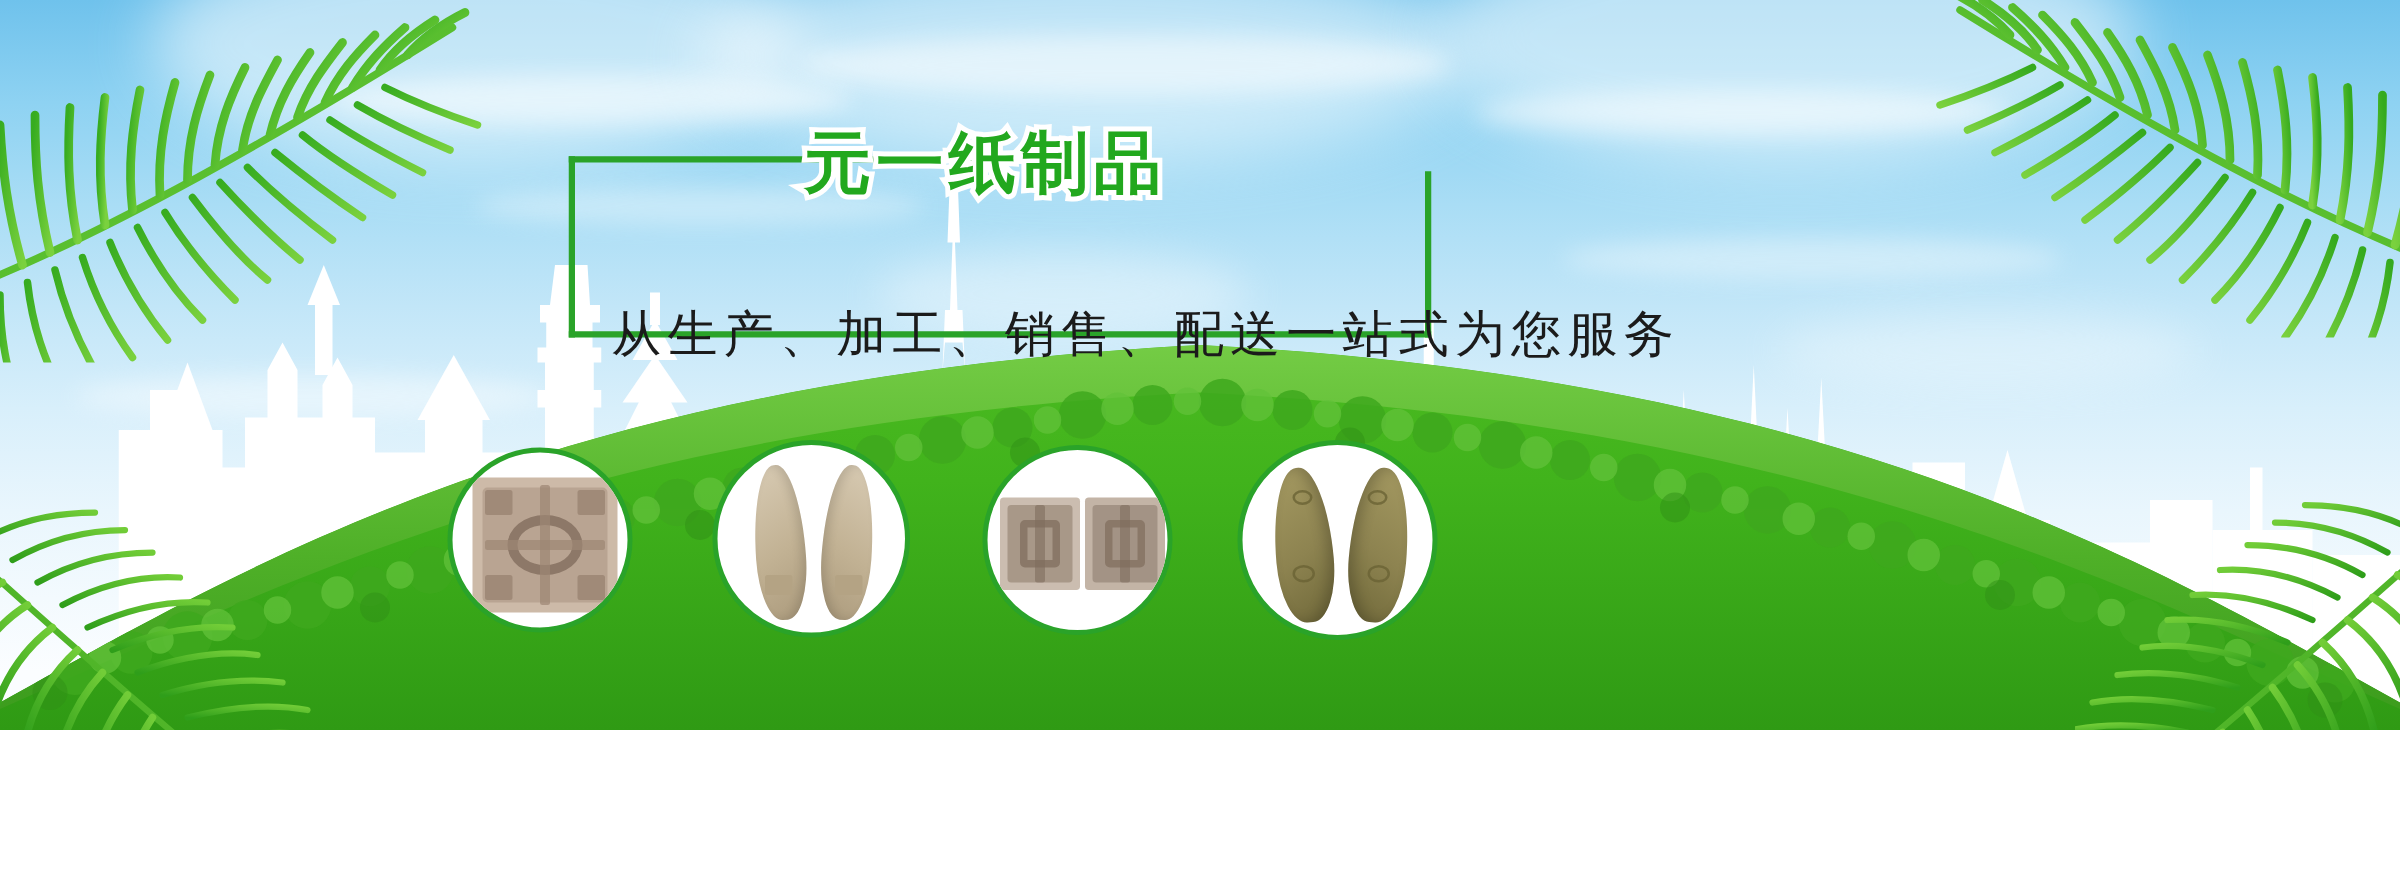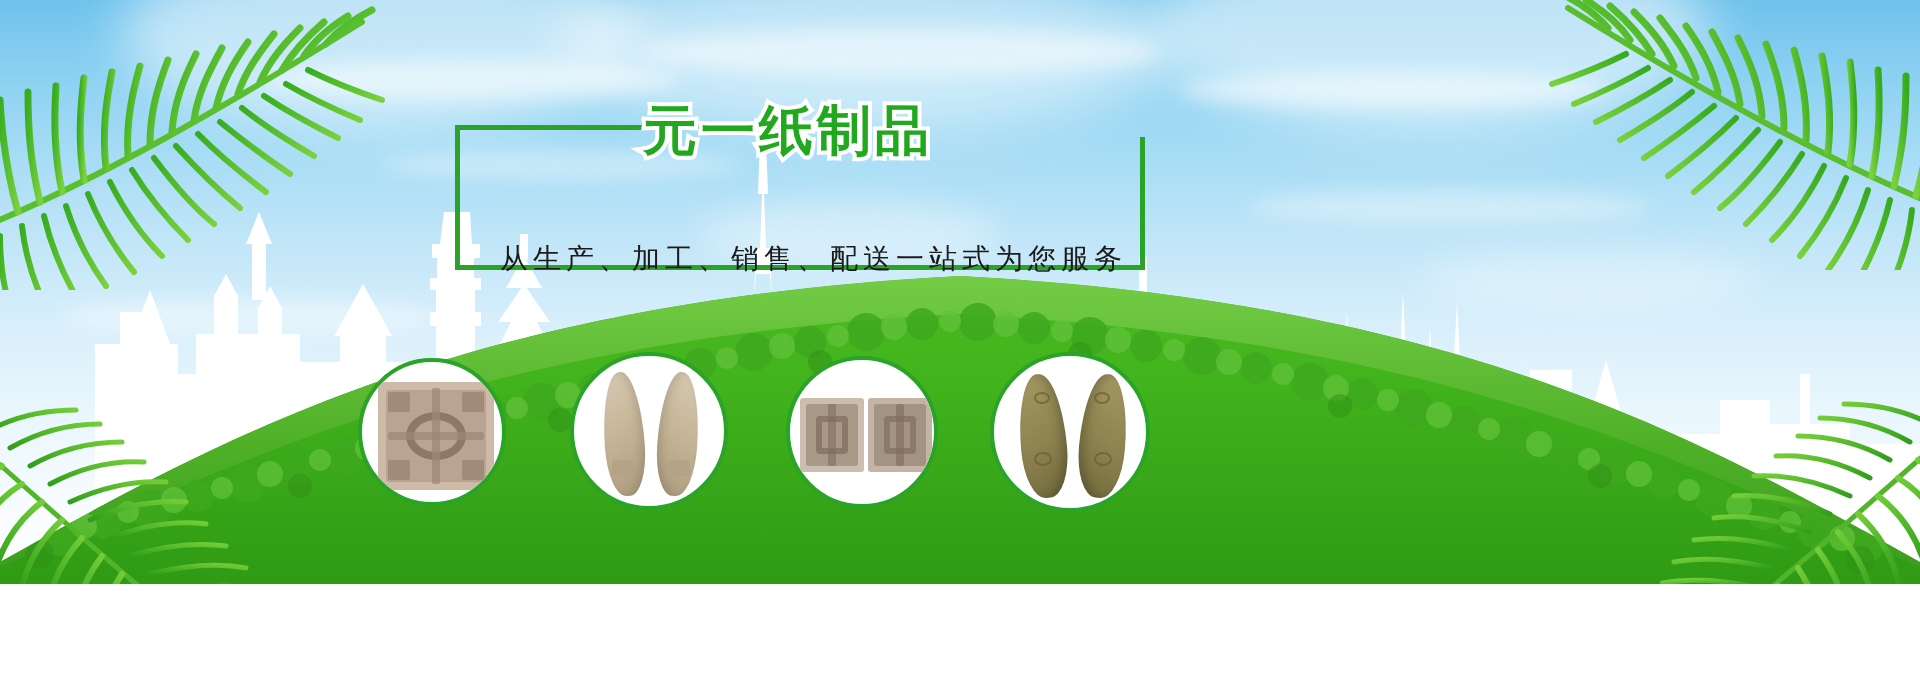--- a/index.html
+++ b/index.html
@@ -53,22 +53,22 @@
   .hl-line2 {
     position:absolute; left:4px; top:60px;
     font-size:62px; font-weight:bold; letter-spacing:3px;
     color:#22a81e;
     font-family:"DejaVu Sans", sans-serif;
     -webkit-text-stroke:9px #ffffff;
     paint-order: stroke fill;
     white-space:nowrap;
   }
   .subtitle {
-    position:absolute; left:500px; top:240px;
-    font-size:28px; letter-spacing:5px; color:#1b1b1b;
+    position:absolute; left:489px; top:240px;
+    font-size:40px; letter-spacing:5px; color:#1b1b1b;
     font-family:"DejaVu Sans", sans-serif;
     white-space:nowrap;
   }
 
   
   .prod {
     position:absolute;
     border-radius:50%;
     background:#ffffff;
     border:4px solid #2aa329;

